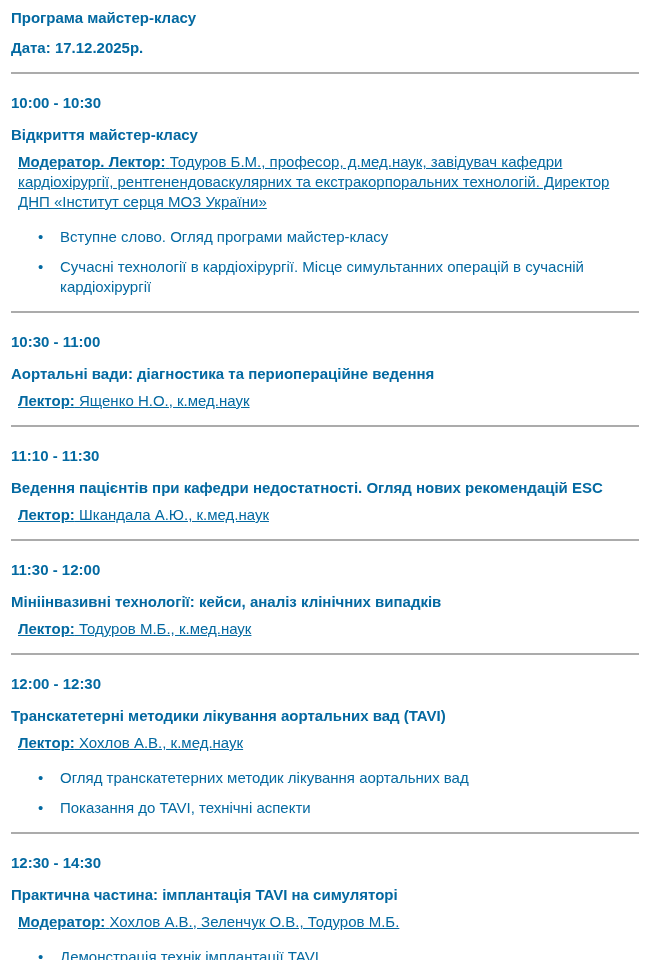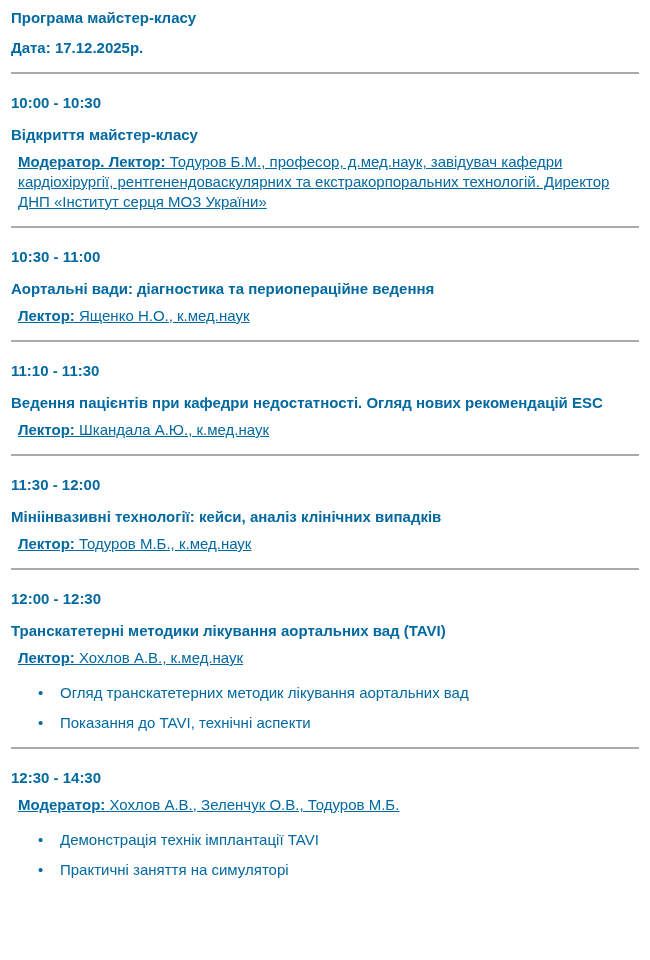--- a/index.html
+++ b/index.html
@@ -72,20 +72,24 @@
 
 <div class="doc" style="color: #0369a1;">
   <p class="doc-title">Програма майстер-класу</p>
   <p class="doc-date">Дата: 17.12.2025р.</p>
   <div id="sessions">
   <section class="session">
     <hr class="divider" style="border-top-color: rgb(171, 171, 171);">
     <p class="session-time">10:00 - 10:30</p>
     <p class="session-title">Відкриття майстер-класу</p>
     <p class="session-speaker"><span class="speaker-label">Модератор. Лектор:</span> <span class="speaker-text">Тодуров Б.М., професор, д.мед.наук, завідувач кафедри кардіохірургії, рентгенендоваскулярних та екстракорпоральних технологій. Директор ДНП «Інститут серця МОЗ України»</span></p>
+    <ul class="bullets">
+          <li>Вступне слово. Огляд програми майстер-класу</li>
+          <li>Сучасні технології в кардіохірургії. Місце симультанних операцій в сучасній кардіохірургії</li>
+        </ul>
   </section>
 
   <section class="session">
     <hr class="divider" style="border-top-color: rgb(171, 171, 171);">
     <p class="session-time">10:30 - 11:00</p>
     <p class="session-title">Аортальні вади: діагностика та периопераційне ведення</p>
     <p class="session-speaker"><span class="speaker-label">Лектор:</span> <span class="speaker-text">Ященко Н.О., к.мед.наук</span></p>
 
   </section>
 
@@ -112,20 +116,21 @@
     <p class="session-speaker"><span class="speaker-label">Лектор:</span> <span class="speaker-text">Хохлов А.В., к.мед.наук</span></p>
     <ul class="bullets">
           <li>Огляд транскатетерних методик лікування аортальних вад</li>
           <li>Показання до TAVI, технічні аспекти</li>
         </ul>
   </section>
 
   <section class="session">
     <hr class="divider" style="border-top-color: rgb(171, 171, 171);">
     <p class="session-time">12:30 - 14:30</p>
+    <p class="session-title">Практична частина: імплантація TAVI на симуляторі</p>
     <p class="session-speaker"><span class="speaker-label">Модератор:</span> <span class="speaker-text">Хохлов А.В., Зеленчук О.В., Тодуров М.Б.</span></p>
     <ul class="bullets">
           <li>Демонстрація технік імплантації TAVI</li>
           <li>Практичні заняття на симуляторі</li>
         </ul>
   </section>
 </div>
 
 </div>
 

